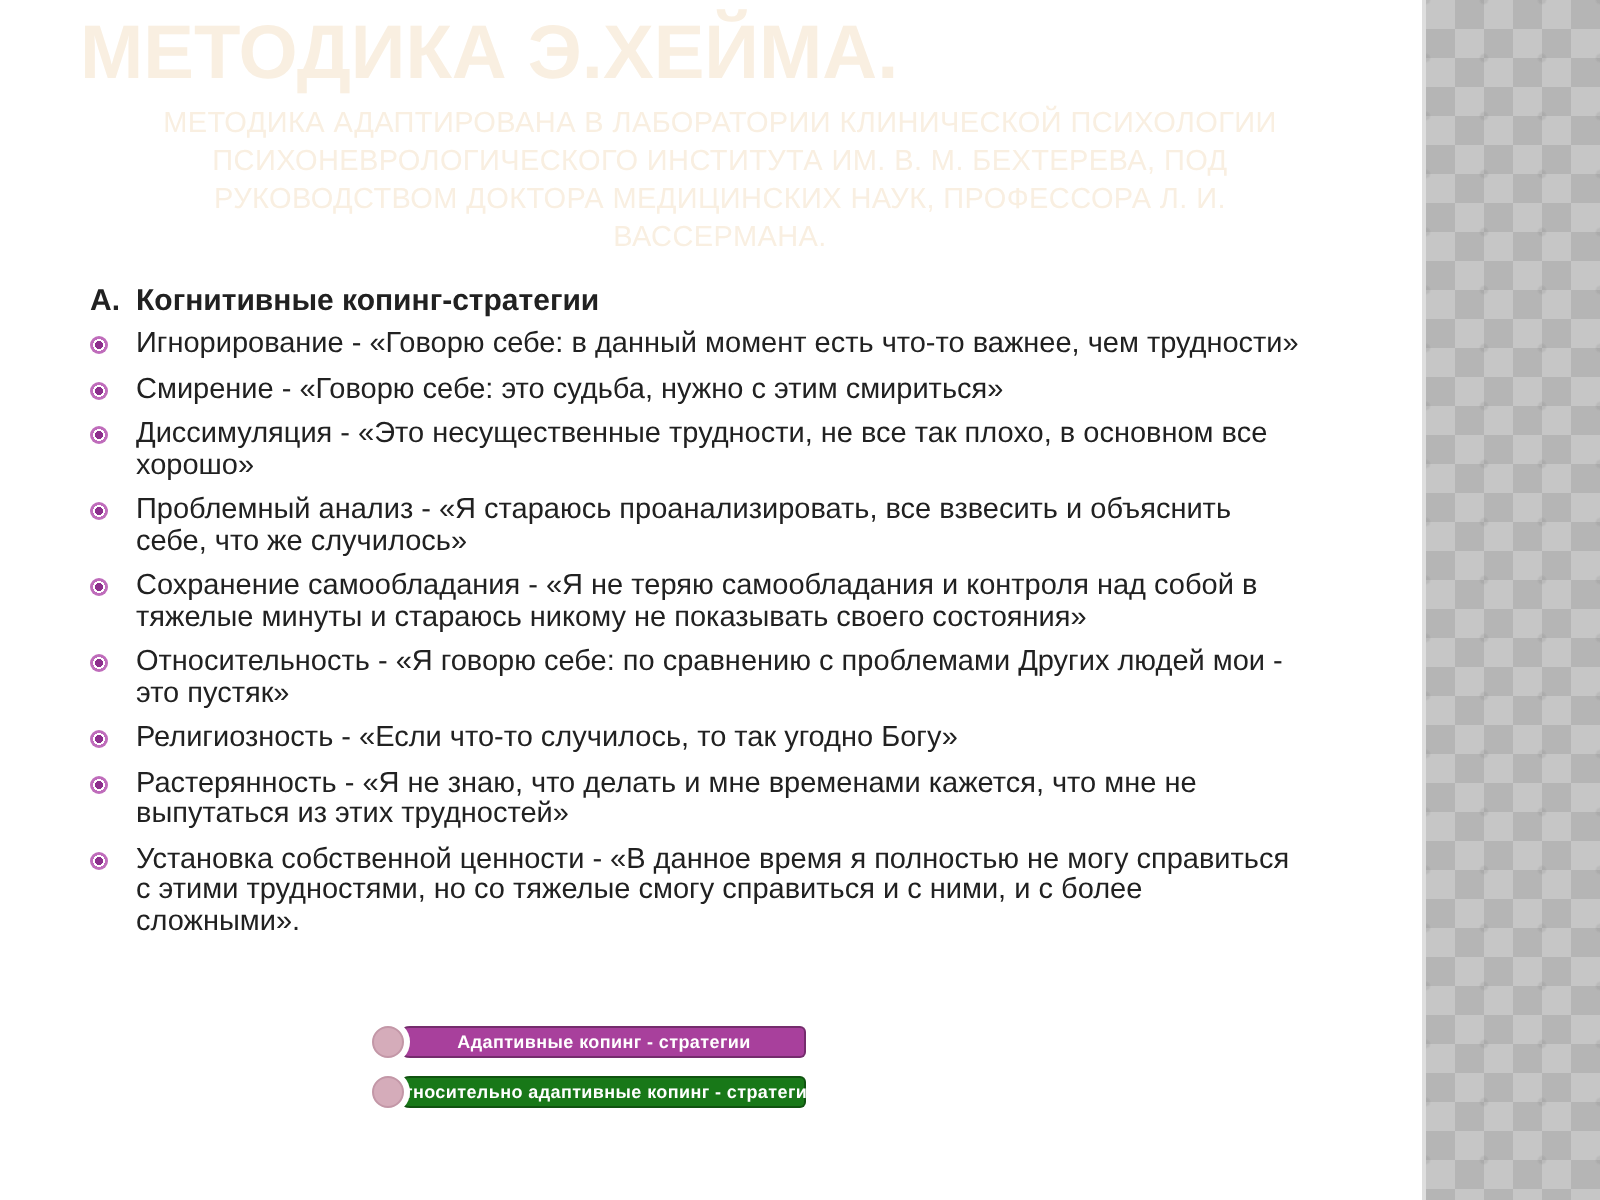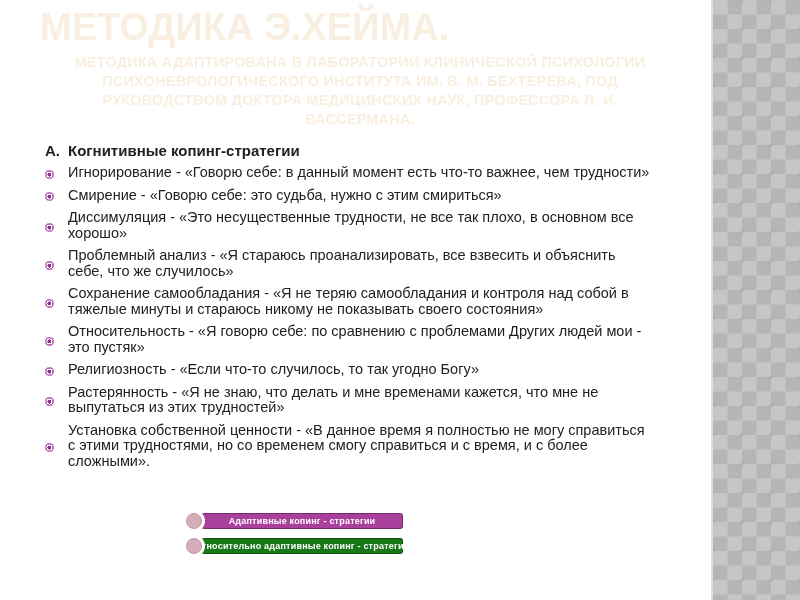--- a/index.html
+++ b/index.html
@@ -23,34 +23,34 @@
     border-left:2px solid #dedede;
   }
 
   .content{position:absolute;top:6px;left:40px;width:640px;}
 
   .title{
     margin:0;font-size:38px;line-height:42px;font-weight:bold;
     text-align:left;color:#f9efe1;letter-spacing:0;
   }
   .subtitle{
-    margin-top:5px;text-align:center;font-weight:bold;
+    margin-top:5px;text-align:center;font-weight:normal;
     font-size:14.5px;line-height:19px;color:#f9efe1;letter-spacing:.2px;
   }
 
   .heading{
     margin-top:14px;display:flex;font-weight:bold;
     font-size:15px;line-height:16px;color:#212121;padding-left:5px;
   }
   .heading .marker{width:23px;flex:none;}
 
   .bullets{list-style:none;margin:6px 0 0 0;padding:0 0 0 5px;}
   .bullets li{
     display:flex;margin:0 0 7px 0;
-    font-size:14.5px;line-height:15.5px;color:#212121;align-items:center;
+    font-size:14.5px;line-height:15.5px;color:#212121;
   }
   .bullet{
     flex:none;width:9px;height:9px;border-radius:50%;
     margin:3px 0 0 0;
     background:radial-gradient(circle,#8d2f8d 0 2px,#ffffff 2px 3px,#bf6cbb 3px);
   }
   .btext{width:585px;margin-left:14px;}
 
   .legend{position:absolute;left:186px;top:513px;}
   .legend-row{display:flex;align-items:flex-end;height:16px;margin-bottom:9px;}
@@ -118,21 +118,21 @@
       <li>
         <span class="bullet"></span>
         <span class="btext">Религиозность - «Если что-то случилось, то так угодно Богу»</span>
       </li>
       <li>
         <span class="bullet"></span>
         <span class="btext">Растерянность - «Я не знаю, что делать и мне временами кажется, что мне не выпутаться из этих трудностей»</span>
       </li>
       <li>
         <span class="bullet"></span>
-        <span class="btext">Установка собственной ценности - «В данное время я полностью не могу справиться с этими трудностями, но со временем смогу справиться и с время, и с более сложными».</span>
+        <span class="btext">Установка собственной ценности - «В данное время я полностью не могу справиться с этими трудностями, но со тяжелые смогу справиться и с ними, и с более сложными».</span>
       </li>
     </ul>
   </div>
 
   <div class="legend">
     <div class="legend-row">
       <span class="legend-circle"></span>
       <span class="legend-bar" style="background-color: rgb(168, 64, 156);">Адаптивные копинг - стратегии</span>
     </div>
     <div class="legend-row">

